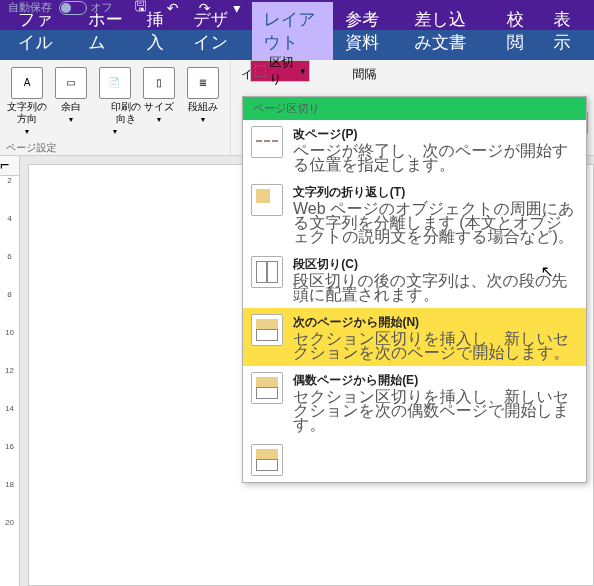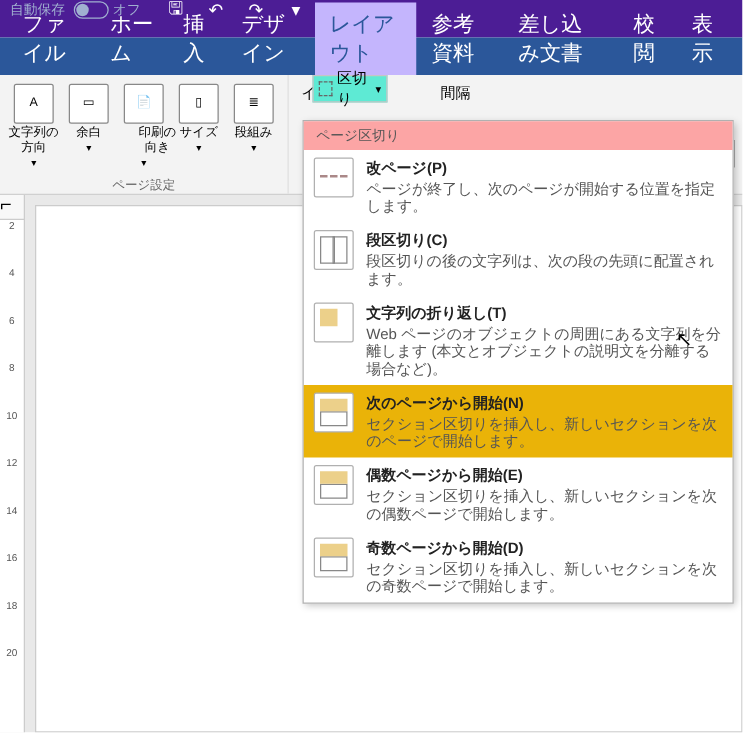--- a/index.html
+++ b/index.html
@@ -9,43 +9,43 @@
 .autosave-toggle{display:inline-block;width:28px;height:14px;border:1px solid #a0b0d0;border-radius:7px;margin-left:4px;vertical-align:middle;position:relative;}
 .autosave-toggle::after{content:"";position:absolute;width:10px;height:10px;border-radius:50%;background:#a0b0d0;left:1px;top:1px;}
 .qat{display:flex;gap:16px;margin-left:20px;}
 .qat-icon{width:16px;height:16px;display:flex;align-items:center;justify-content:center;color:#fff;font-size:14px;}
 .ribbon-tabs{height:30px;background:#2b579a;display:flex;align-items:flex-end;padding:0 6px;}
 .tab{padding:6px 12px;color:#fff;font-size:17px;cursor:pointer;}
 .tab.active{background:#c4b5fd;color:#2b579a;}
 .ribbon{height:96px;background:#f3f3f3;border-bottom:1px solid #d0d0d0;display:flex;}
 .ribbon-group{padding:4px 6px;display:flex;flex-direction:column;justify-content:space-between;border-right:1px solid #e0e0e0;}
 .rg-buttons{display:flex;gap:2px;}
-.rg-label{font-size:10px;text-align:center;color:#666;padding-bottom:2px;}
+.rg-label{font-size:10px;text-align:left;color:#666;padding-bottom:2px;}
 .big-btn{width:42px;display:flex;flex-direction:column;align-items:center;padding:3px 2px;font-size:10px;text-align:center;line-height:12px;}
 .big-btn .icon{width:32px;height:32px;margin-bottom:2px;border:1px solid #888;border-radius:2px;background:#fff;display:flex;align-items:center;justify-content:center;}
 .big-btn .dd{font-size:7px;margin-top:1px;}
 .right-labels{display:flex;flex-direction:column;gap:6px;padding:6px 10px;font-size:12px;}
 .right-labels>div{display:flex;gap:50px;}
 .document-area{position:relative;height:430px;background:#e9e9e9;display:flex;}
 .ruler-v{width:20px;background:#fff;border-right:1px solid #ccc;font-size:8px;color:#555;padding-top:20px;}
 .ruler-v div{height:38px;text-align:center;}
 .page{flex:1;background:#fff;margin:8px 0 0 8px;border:1px solid #ccc;}
 .corner{position:absolute;left:0;top:0;width:20px;height:20px;background:#f8f8f8;border-right:1px solid #ccc;border-bottom:1px solid #ccc;}
 
-.dropdown-btn{position:absolute;left:250px;top:60px;width:60px;height:22px;background:#5eead4;border:1px solid #c5c5c5;font-size:12px;display:flex;align-items:center;padding:0 4px;z-index:9;}
+.dropdown-btn{position:absolute;left:250px;top:60px;width:60px;height:22px;background:#be185d;border:1px solid #c5c5c5;font-size:12px;display:flex;align-items:center;padding:0 4px;z-index:9;}
 .dropdown-btn::before{content:"";display:inline-block;width:10px;height:10px;border:1px dashed #666;margin-right:4px;}
 .dropdown-btn::after{content:"▾";margin-left:auto;font-size:9px;}
 .menu{position:absolute;left:242px;top:96px;width:345px;background:#fff;border:1px solid #b0b0b0;box-shadow:2px 2px 6px rgba(0,0,0,0.25);z-index:10;font-size:12px;}
-.menu-header{background:#fca5a5;padding:4px 10px;color:#555;font-size:11px;}
+.menu-header{background:#22c55e;padding:4px 10px;color:#555;font-size:11px;}
 .menu-item{display:flex;padding:6px 8px;gap:10px;cursor:pointer;}
-.menu-item.hover{background:#eab308;}
+.menu-item.hover{background:#fde047;}
 .menu-item .mi-icon{width:32px;height:32px;flex-shrink:0;border:1px solid #b0b0b0;background:#fff;border-radius:2px;position:relative;}
 .menu-item .mi-text{flex:1;}
 .menu-item .mi-title{font-weight:bold;font-size:12px;color:#222;}
-.menu-item .mi-desc{font-size:12px;color:#555;line-height:14px;margin-top:1px;}
+.menu-item .mi-desc{font-size:16px;color:#555;line-height:14px;margin-top:1px;}
 
 .mi-icon.page::after{content:"";position:absolute;left:4px;right:4px;top:6px;height:2px;background:#888;box-shadow:0 4px 0 #888,0 8px 0 #888,0 12px 0 #888;}
 .mi-icon.break::before{content:"";position:absolute;left:4px;right:4px;top:13px;border-top:2px dashed #a88;}
 .mi-icon.col::after{content:"";position:absolute;left:4px;top:4px;bottom:4px;width:10px;border:1px solid #888;}
 .mi-icon.col::before{content:"";position:absolute;right:4px;top:4px;bottom:4px;width:10px;border:1px solid #888;}
 .mi-icon.wrap::after{content:"";position:absolute;left:4px;top:4px;width:14px;height:14px;background:#ecd08a;}
 .mi-icon.sec::after{content:"";position:absolute;left:4px;right:4px;top:4px;height:10px;background:#ecd08a;}
 .mi-icon.sec::before{content:"";position:absolute;left:4px;right:4px;bottom:4px;height:10px;border:1px solid #888;}
 .cursor{position:absolute;right:40px;top:262px;font-size:16px;pointer-events:none;z-index:20;}
 .small-box{position:absolute;right:6px;top:112px;width:40px;height:22px;border:1px solid #aaa;background:#fff;font-size:11px;display:flex;align-items:center;justify-content:center;}
@@ -146,49 +146,45 @@
 <div class="menu">
   <div class="menu-header">ページ区切り</div>
   <div class="menu-item">
     <div class="mi-icon break"></div>
     <div class="mi-text">
         <div class="mi-title">改ページ(P)</div>
         <div class="mi-desc">ページが終了し、次のページが開始する位置を指定します。</div>
       </div>
   </div>
   <div class="menu-item">
+    <div class="mi-icon wrap"></div>
+    <div class="mi-text">
+        <div class="mi-title">文字列の折り返し(T)</div>
+        <div class="mi-desc">Web ページのオブジェクトの周囲にある文字列を分離します (本文とオブジェクトの説明文を分離する場合など)。</div>
+      </div>
+  </div>
+  <div class="menu-item">
     <div class="mi-icon col"></div>
     <div class="mi-text">
         <div class="mi-title">段区切り(C)</div>
         <div class="mi-desc">段区切りの後の文字列は、次の段の先頭に配置されます。</div>
-      </div>
-  </div>
-  <div class="menu-item">
-    <div class="mi-icon wrap"></div>
-    <div class="mi-text">
-        <div class="mi-title">文字列の折り返し(T)</div>
-        <div class="mi-desc">Web ページのオブジェクトの周囲にある文字列を分離します (本文とオブジェクトの説明文を分離する場合など)。</div>
       </div>
   </div>
   <div class="menu-item hover">
     <div class="mi-icon sec"></div>
     <div class="mi-text">
         <div class="mi-title">次のページから開始(N)</div>
         <div class="mi-desc">セクション区切りを挿入し、新しいセクションを次のページで開始します。</div>
       </div>
   </div>
   <div class="menu-item">
     <div class="mi-icon sec"></div>
     <div class="mi-text">
         <div class="mi-title">偶数ページから開始(E)</div>
         <div class="mi-desc">セクション区切りを挿入し、新しいセクションを次の偶数ページで開始します。</div>
       </div>
   </div>
   <div class="menu-item">
     <div class="mi-icon sec"></div>
-    <div class="mi-text">
-        <div class="mi-title">奇数ページから開始(D)</div>
-        <div class="mi-desc">セクション区切りを挿入し、新しいセクションを次の奇数ページで開始します。</div>
-      </div>
   </div>
 </div>
 
 <div class="cursor">↖</div>
 
 </body></html>

